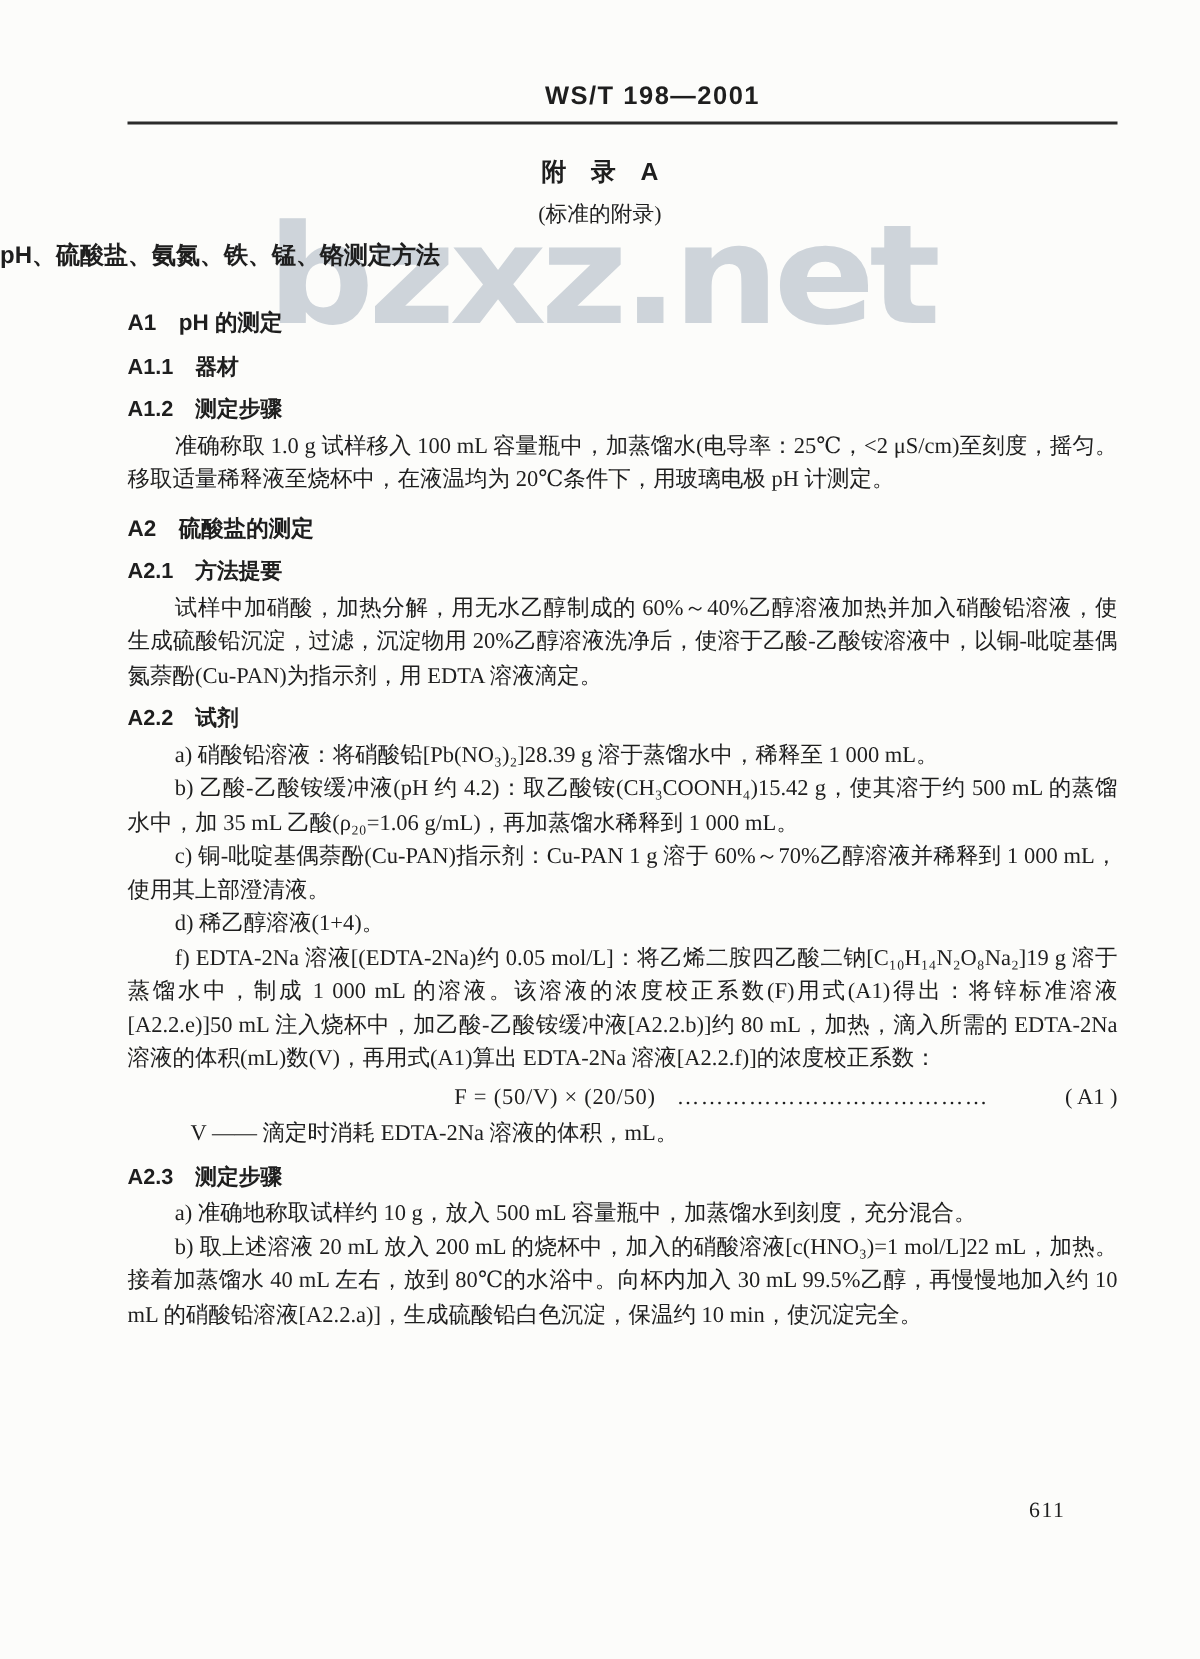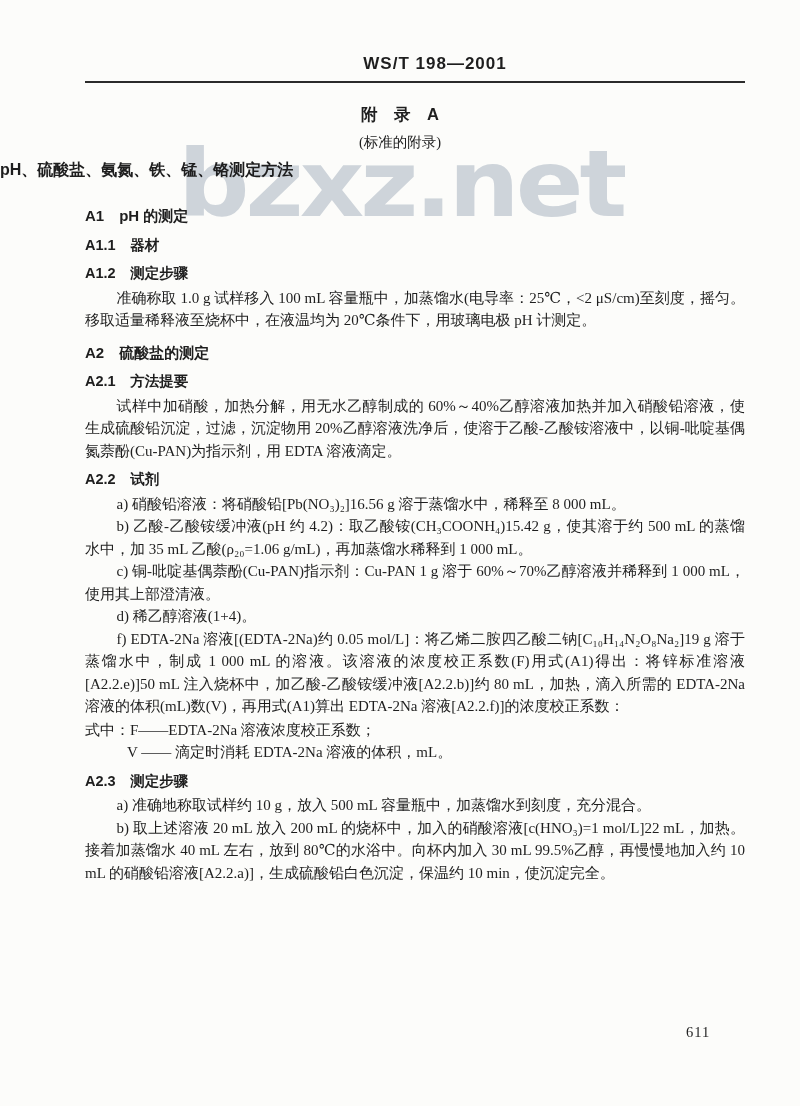--- a/index.html
+++ b/index.html
@@ -96,21 +96,21 @@
   .f-dots{
     flex:1;
     overflow:hidden;
     white-space:nowrap;
     margin-left:14px;
     letter-spacing:1px;
   }
   .f-label{ white-space:nowrap; }
   .page-number{
     position:absolute;
-    left:686px;top:1024px;
+    left:686px;top:999px;
     font-size:14.5px;
     letter-spacing:1px;
   }
 </style>
 </head>
 <body>
 
 <div class="page">
   <div class="watermark">bzxz.net</div>
   <div class="inner">
@@ -121,26 +121,31 @@
     <div class="appendix-heading">pH、硫酸盐、氨氮、铁、锰、铬测定方法</div>
     <div class="doc-body">
         <div class="h2">A1　pH 的测定</div>
         <div class="h3">A1.1　器材</div>
         <div class="h3">A1.2　测定步骤</div>
         <div class="p">准确称取 1.0 g 试样移入 100 mL 容量瓶中，加蒸馏水(电导率：25℃，&lt;2 μS/cm)至刻度，摇匀。移取适量稀释液至烧杯中，在液温均为 20℃条件下，用玻璃电极 pH 计测定。</div>
         <div class="h2">A2　硫酸盐的测定</div>
         <div class="h3">A2.1　方法提要</div>
         <div class="p">试样中加硝酸，加热分解，用无水乙醇制成的 60%～40%乙醇溶液加热并加入硝酸铅溶液，使生成硫酸铅沉淀，过滤，沉淀物用 20%乙醇溶液洗净后，使溶于乙酸-乙酸铵溶液中，以铜-吡啶基偶氮萘酚(Cu-PAN)为指示剂，用 EDTA 溶液滴定。</div>
         <div class="h3">A2.2　试剂</div>
-        <div class="p">a) 硝酸铅溶液：将硝酸铅[Pb(NO₃)₂]16.56 g 溶于蒸馏水中，稀释至 8 000 mL。</div>
+        <div class="p">a) 硝酸铅溶液：将硝酸铅[Pb(NO₃)₂]28.39 g 溶于蒸馏水中，稀释至 1 000 mL。</div>
         <div class="p">b) 乙酸-乙酸铵缓冲液(pH 约 4.2)：取乙酸铵(CH₃COONH₄)15.42 g，使其溶于约 500 mL 的蒸馏水中，加 35 mL 乙酸(ρ₂₀=1.06 g/mL)，再加蒸馏水稀释到 1 000 mL。</div>
         <div class="p">c) 铜-吡啶基偶萘酚(Cu-PAN)指示剂：Cu-PAN 1 g 溶于 60%～70%乙醇溶液并稀释到 1 000 mL，使用其上部澄清液。</div>
         <div class="p">d) 稀乙醇溶液(1+4)。</div>
         <div class="p">f) EDTA-2Na 溶液[(EDTA-2Na)约 0.05 mol/L]：将乙烯二胺四乙酸二钠[C₁₀H₁₄N₂O₈Na₂]19 g 溶于蒸馏水中，制成 1 000 mL 的溶液。该溶液的浓度校正系数(F)用式(A1)得出：将锌标准溶液[A2.2.e)]50 mL 注入烧杯中，加乙酸-乙酸铵缓冲液[A2.2.b)]约 80 mL，加热，滴入所需的 EDTA-2Na 溶液的体积(mL)数(V)，再用式(A1)算出 EDTA-2Na 溶液[A2.2.f)]的浓度校正系数：</div>
-        <div class="where">式中：F——EDTA-2Na 溶液浓度校正系数；</div>
+        <div class="formula">
+          <span class="f-spacer"></span>
+          <span class="f-expr">F = (50/V) × (20/50)</span>
+          <span class="f-dots">…………………………………</span>
+          <span class="f-label">( A1 )</span>
+        </div>
         <div class="where2">V —— 滴定时消耗 EDTA-2Na 溶液的体积，mL。</div>
         <div class="h3">A2.3　测定步骤</div>
         <div class="p">a) 准确地称取试样约 10 g，放入 500 mL 容量瓶中，加蒸馏水到刻度，充分混合。</div>
         <div class="p">b) 取上述溶液 20 mL 放入 200 mL 的烧杯中，加入的硝酸溶液[c(HNO₃)=1 mol/L]22 mL，加热。接着加蒸馏水 40 mL 左右，放到 80℃的水浴中。向杯内加入 30 mL 99.5%乙醇，再慢慢地加入约 10 mL 的硝酸铅溶液[A2.2.a)]，生成硫酸铅白色沉淀，保温约 10 min，使沉淀完全。</div>
       </div>
   </div>
   <div class="page-number">611</div>
 </div>
 
 </body></html>

